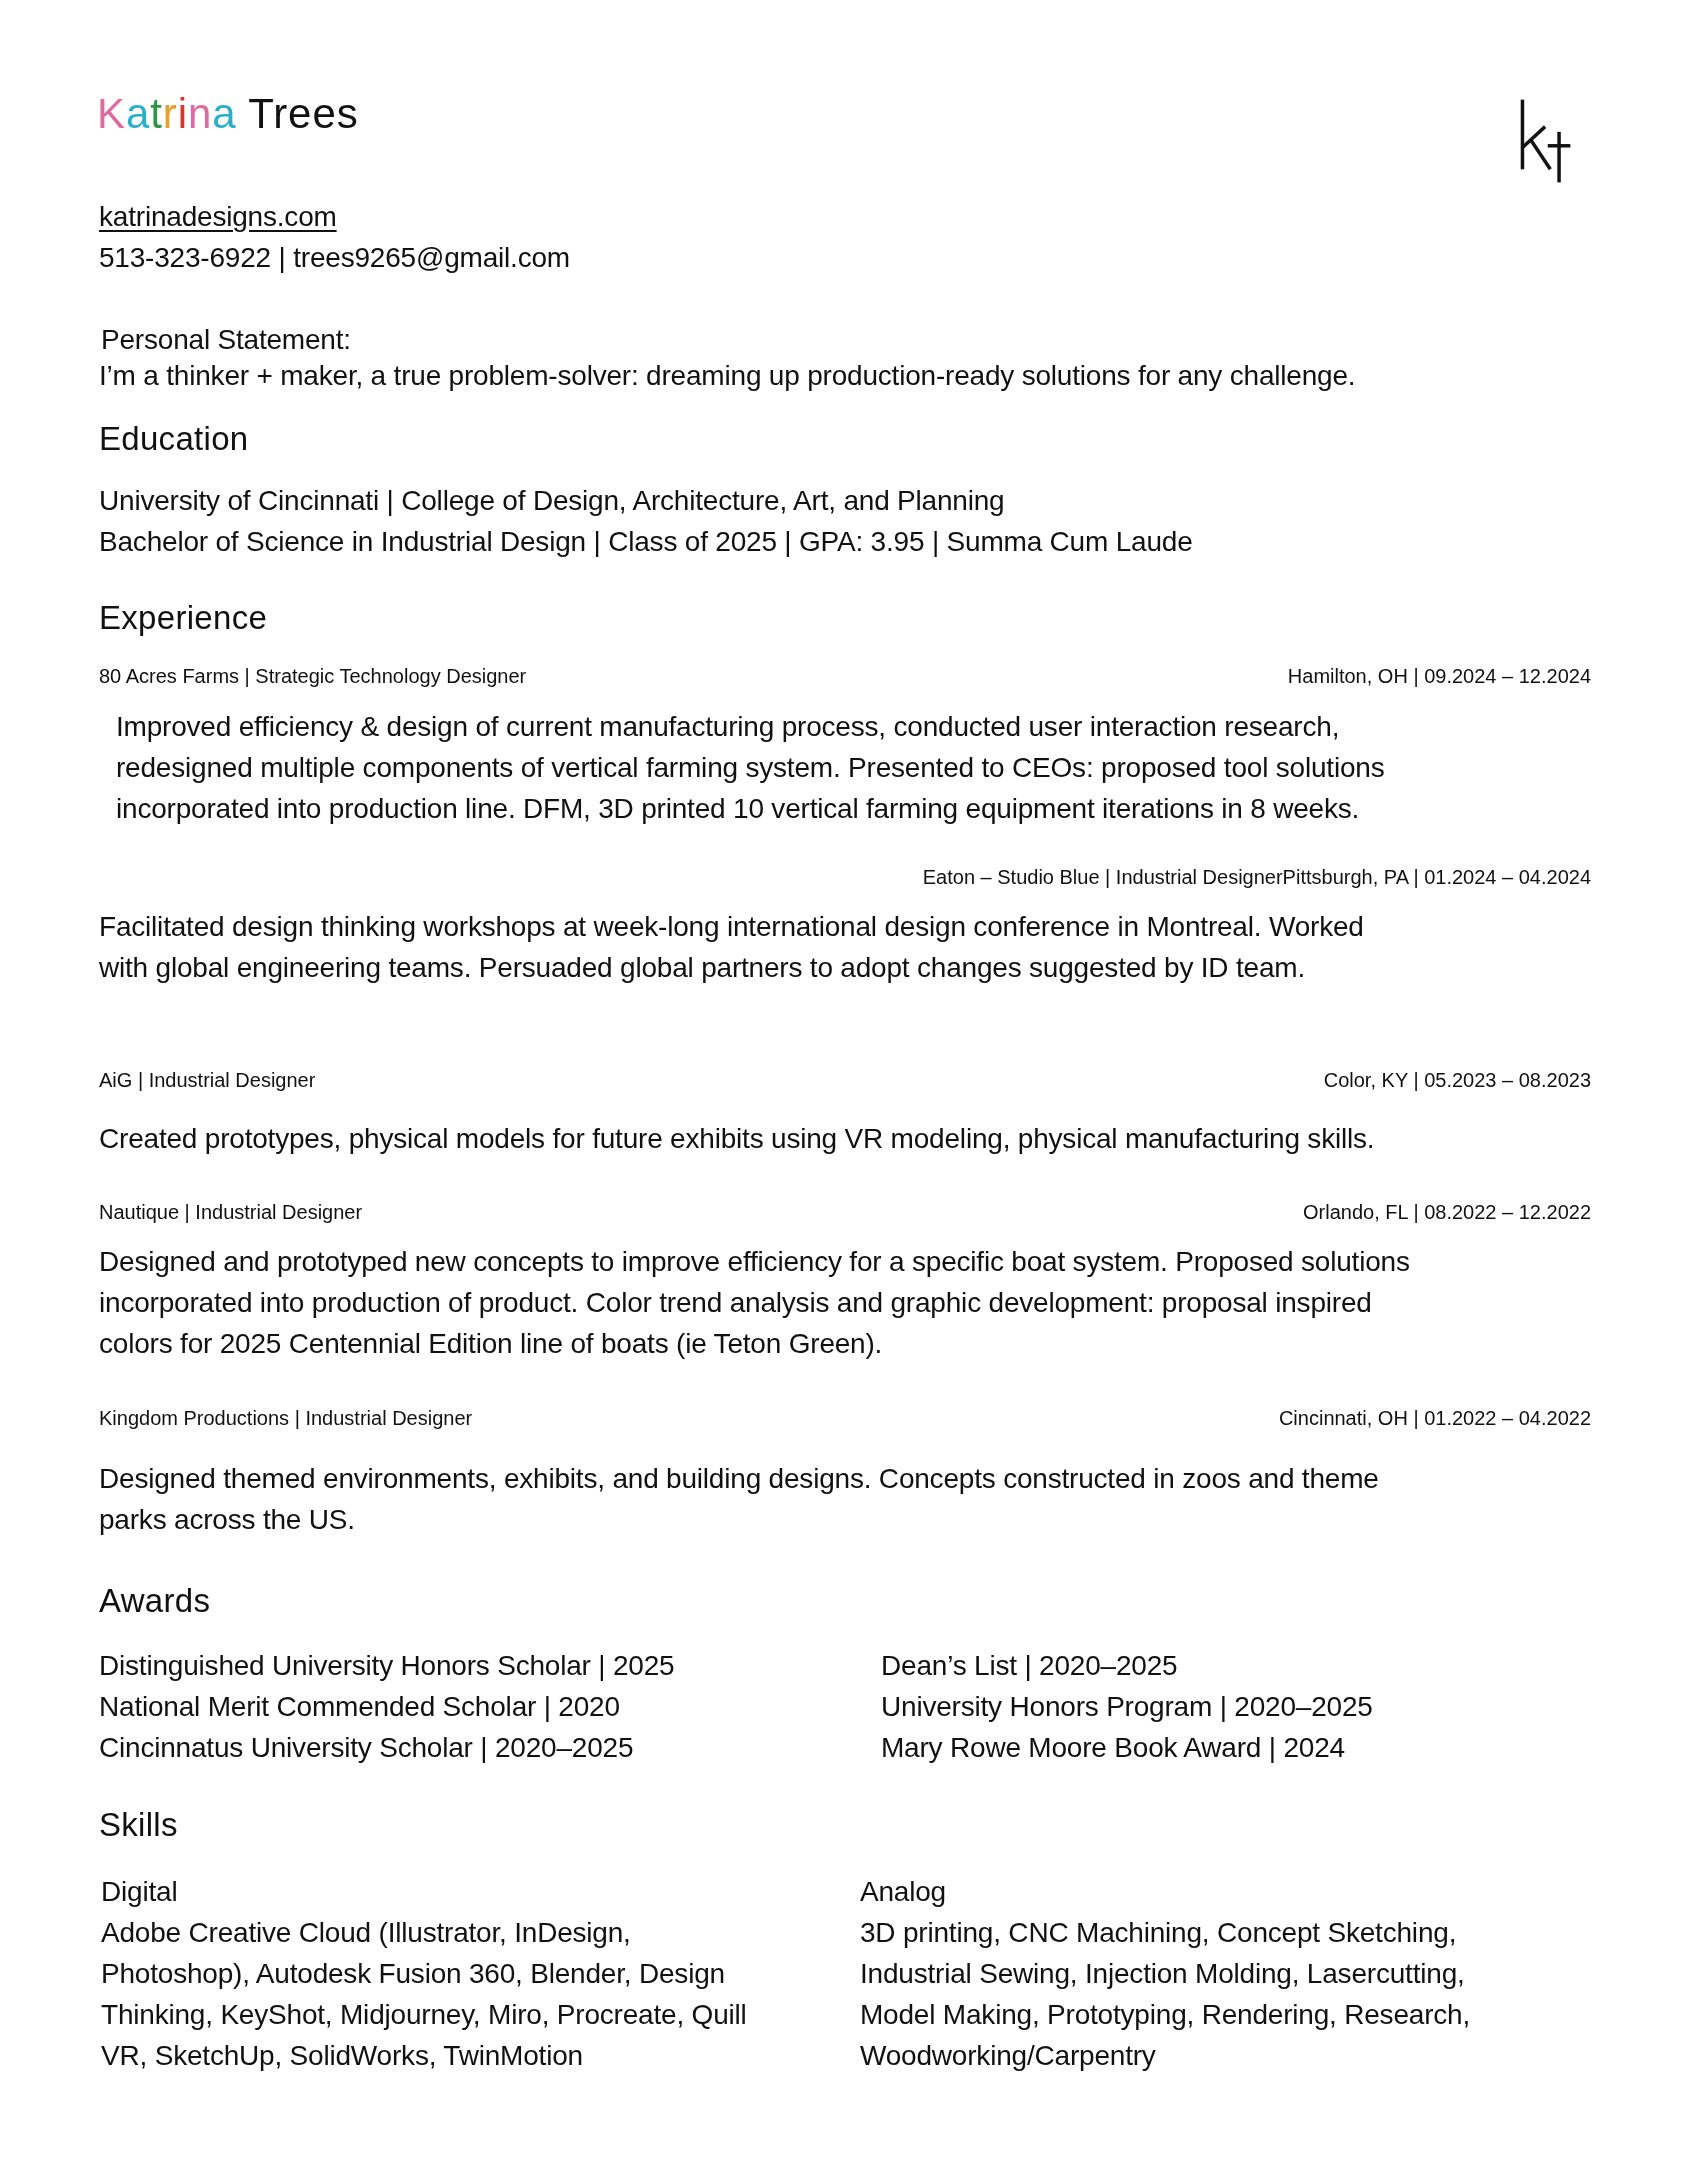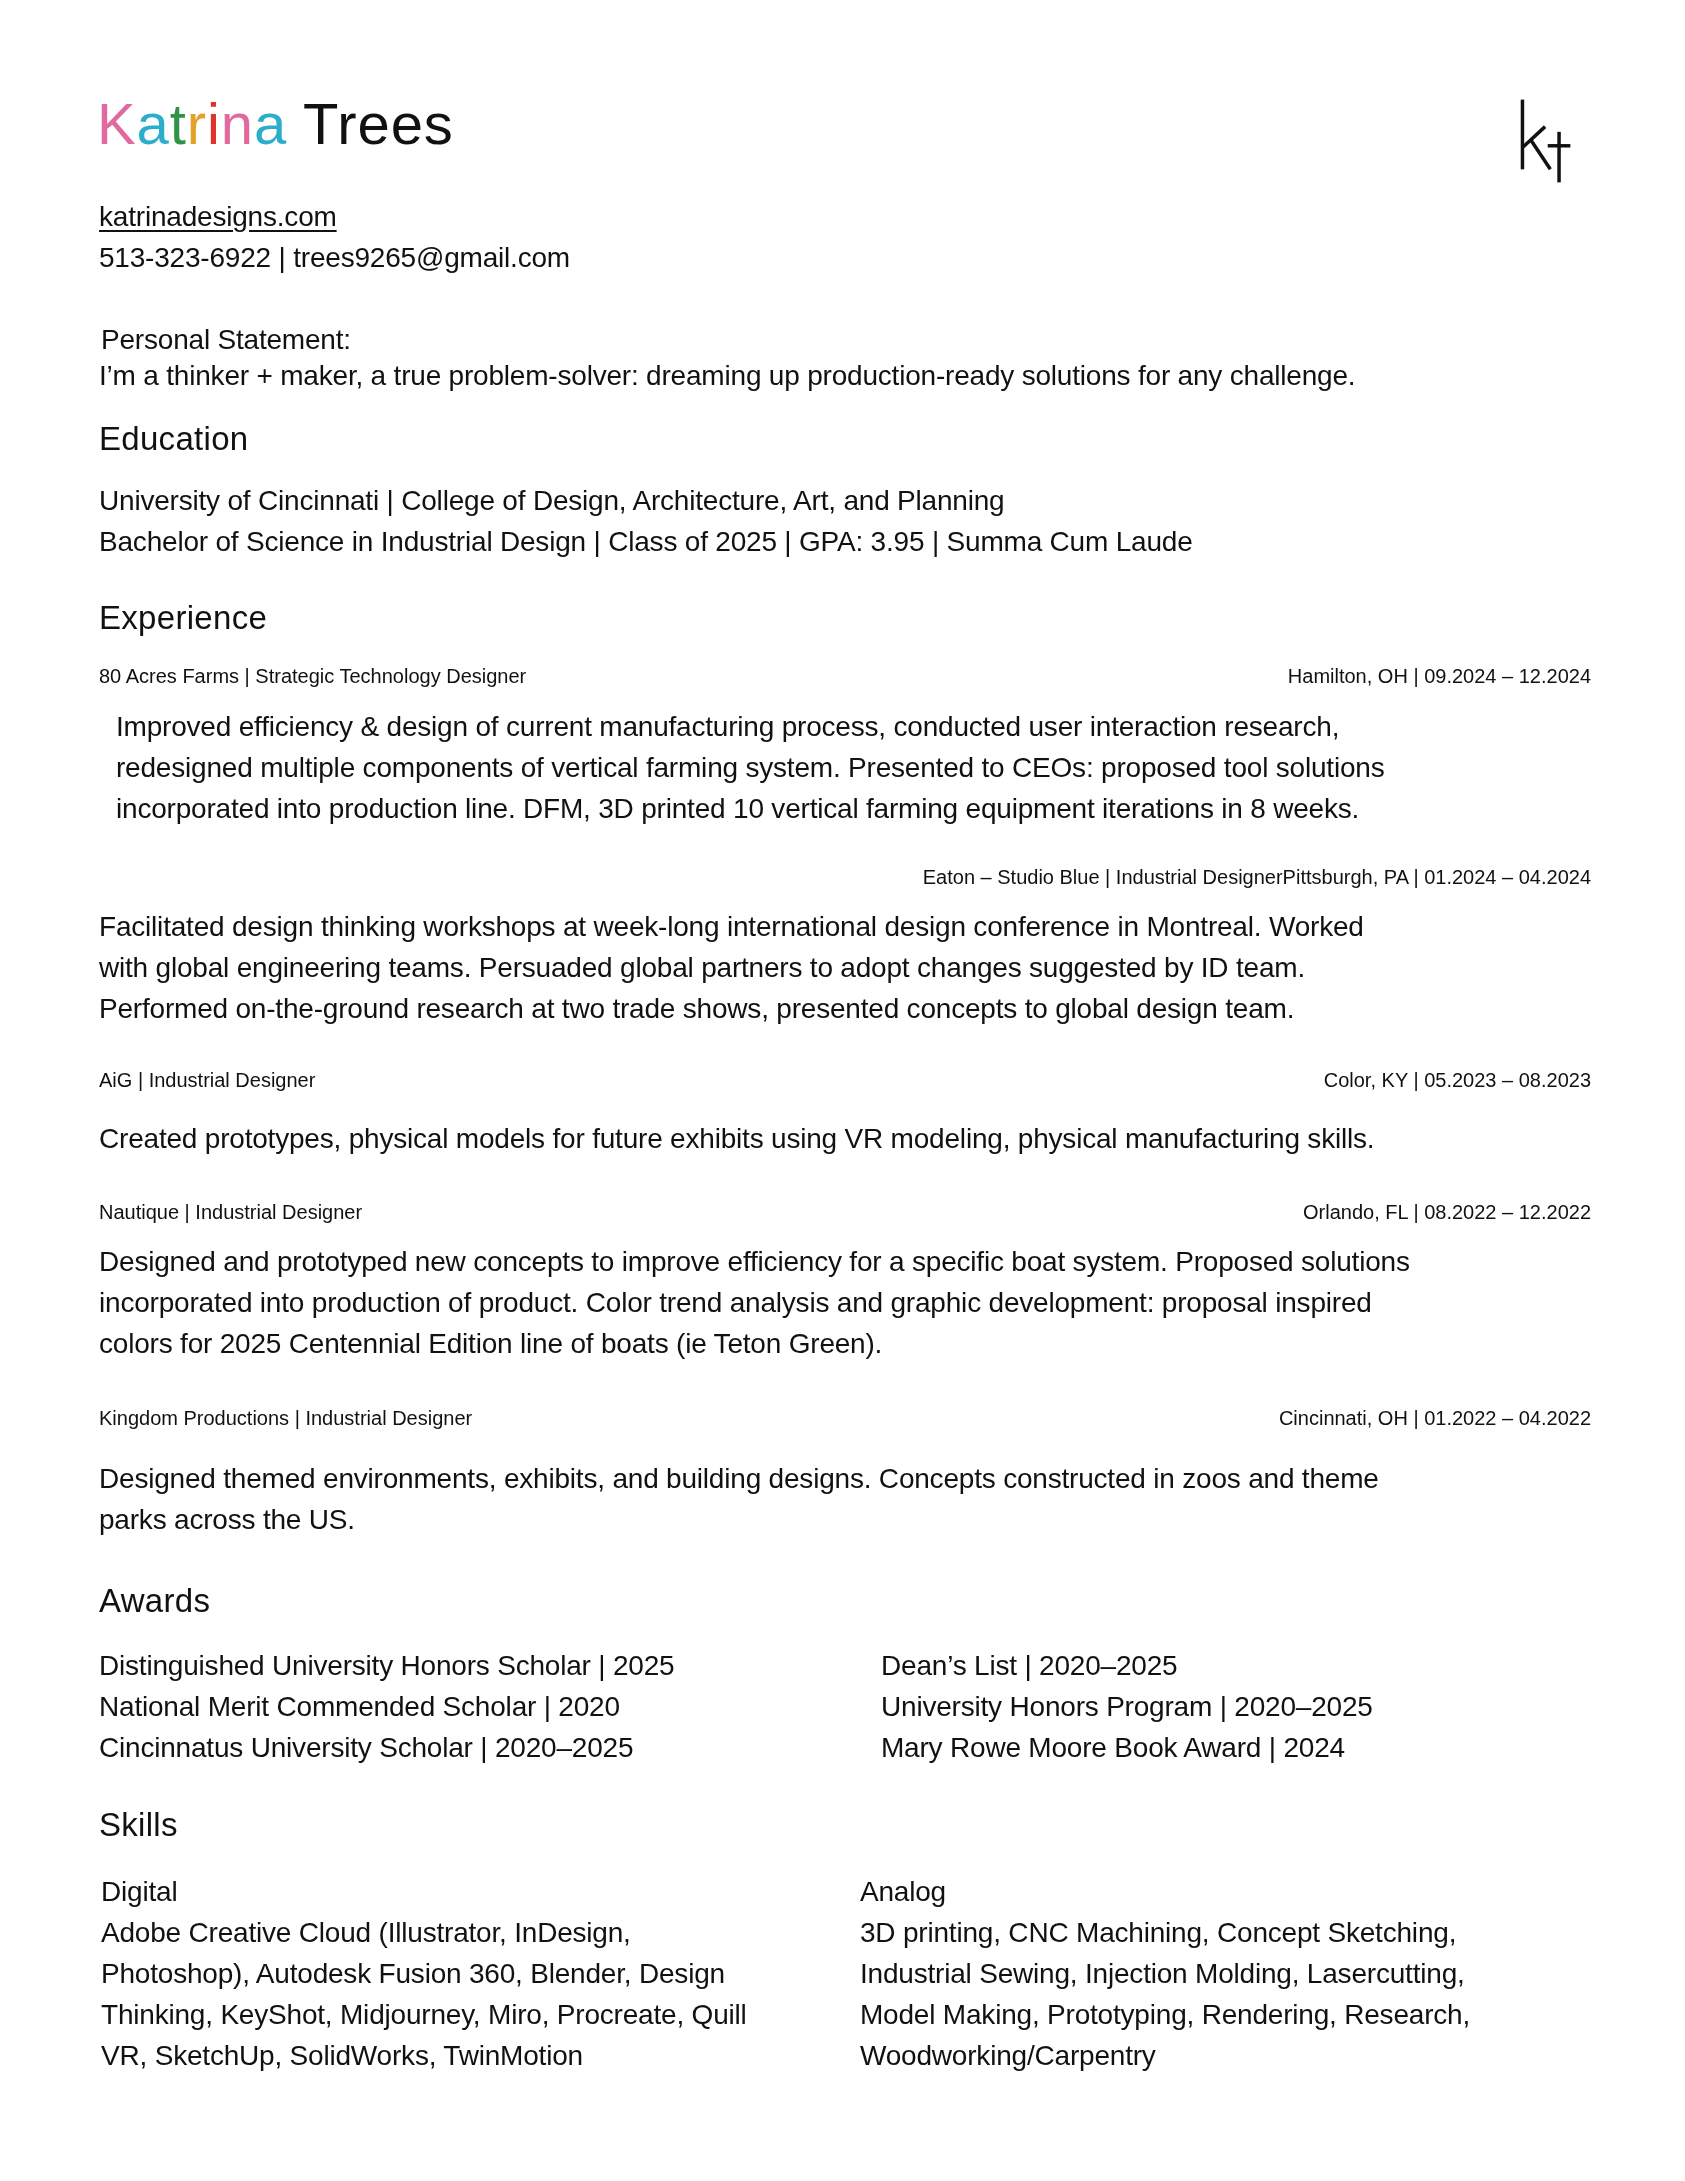--- a/index.html
+++ b/index.html
@@ -1,21 +1,21 @@
 <!DOCTYPE html>
 <html style="font-size:14px"><head>
 <meta charset="utf-8">
 <style>
   html, body { margin:0; padding:0; background:#ffffff; }
   body { width:1685px; height:2181px; position:relative; overflow:hidden;
          font-family:"Liberation Sans", sans-serif; color:#111111; }
   .abs { position:absolute; white-space:nowrap; }
   .body-text { font-size:28px; line-height:40px; letter-spacing:-0.2px; }
   .heading { font-size:33px; font-weight:normal; letter-spacing:0.3px; }
-  .name { font-size:58px; letter-spacing:0.9px; }
+  .name { font-size:42px; letter-spacing:0.9px; }
   .bold { font-weight:normal; }
   .link { text-decoration:underline; text-underline-offset:3.5px; color:#111; }
   .row { position:absolute; left:99px; width:1492px; display:flex; justify-content:space-between;
          font-size:20px; white-space:nowrap; }
   .lines div { white-space:nowrap; height:41px; line-height:41px; }
   .col { position:absolute; }
   .logo { position:absolute; left:1512px; top:95px; width:61px; height:92px; }
 </style>
 </head>
 <body>
@@ -57,21 +57,20 @@
       <div>redesigned multiple components of vertical farming system.  Presented to CEOs: proposed tool solutions</div>
       <div>incorporated into production line.  DFM, 3D printed 10 vertical farming equipment iterations in 8 weeks.</div>
     </div>
     <div class="row" style="top: 866px; justify-content: flex-end;">
       <div><span class="bold">Eaton – Studio Blue</span><span> | Industrial Designer</span></div>
       <div><span>Pittsburgh, PA | </span><span class="bold">01.2024 – 04.2024</span></div>
     </div>
     <div class="col body-text lines" style="left: 99px; top: 906px;">
       <div>Facilitated design thinking workshops at week-long international design conference in Montreal.  Worked</div>
       <div>with global engineering teams.  Persuaded global partners to adopt changes suggested by ID team.</div>
-      <div>Performed on-the-ground research at two trade shows, presented concepts to global design team.</div>
     </div>
     <div class="row" style="top: 1069px;">
       <div><span class="bold">AiG</span><span> | Industrial Designer</span></div>
       <div><span>Color, KY | </span><span class="bold">05.2023 – 08.2023</span></div>
     </div>
     <div class="col body-text lines" style="left: 99px; top: 1118px; text-align: center;">
       <div>Created prototypes, physical models for future exhibits using VR modeling, physical manufacturing skills.</div>
     </div>
     <div class="row" style="top: 1201px;">
       <div><span class="bold">Nautique</span><span> | Industrial Designer</span></div>

